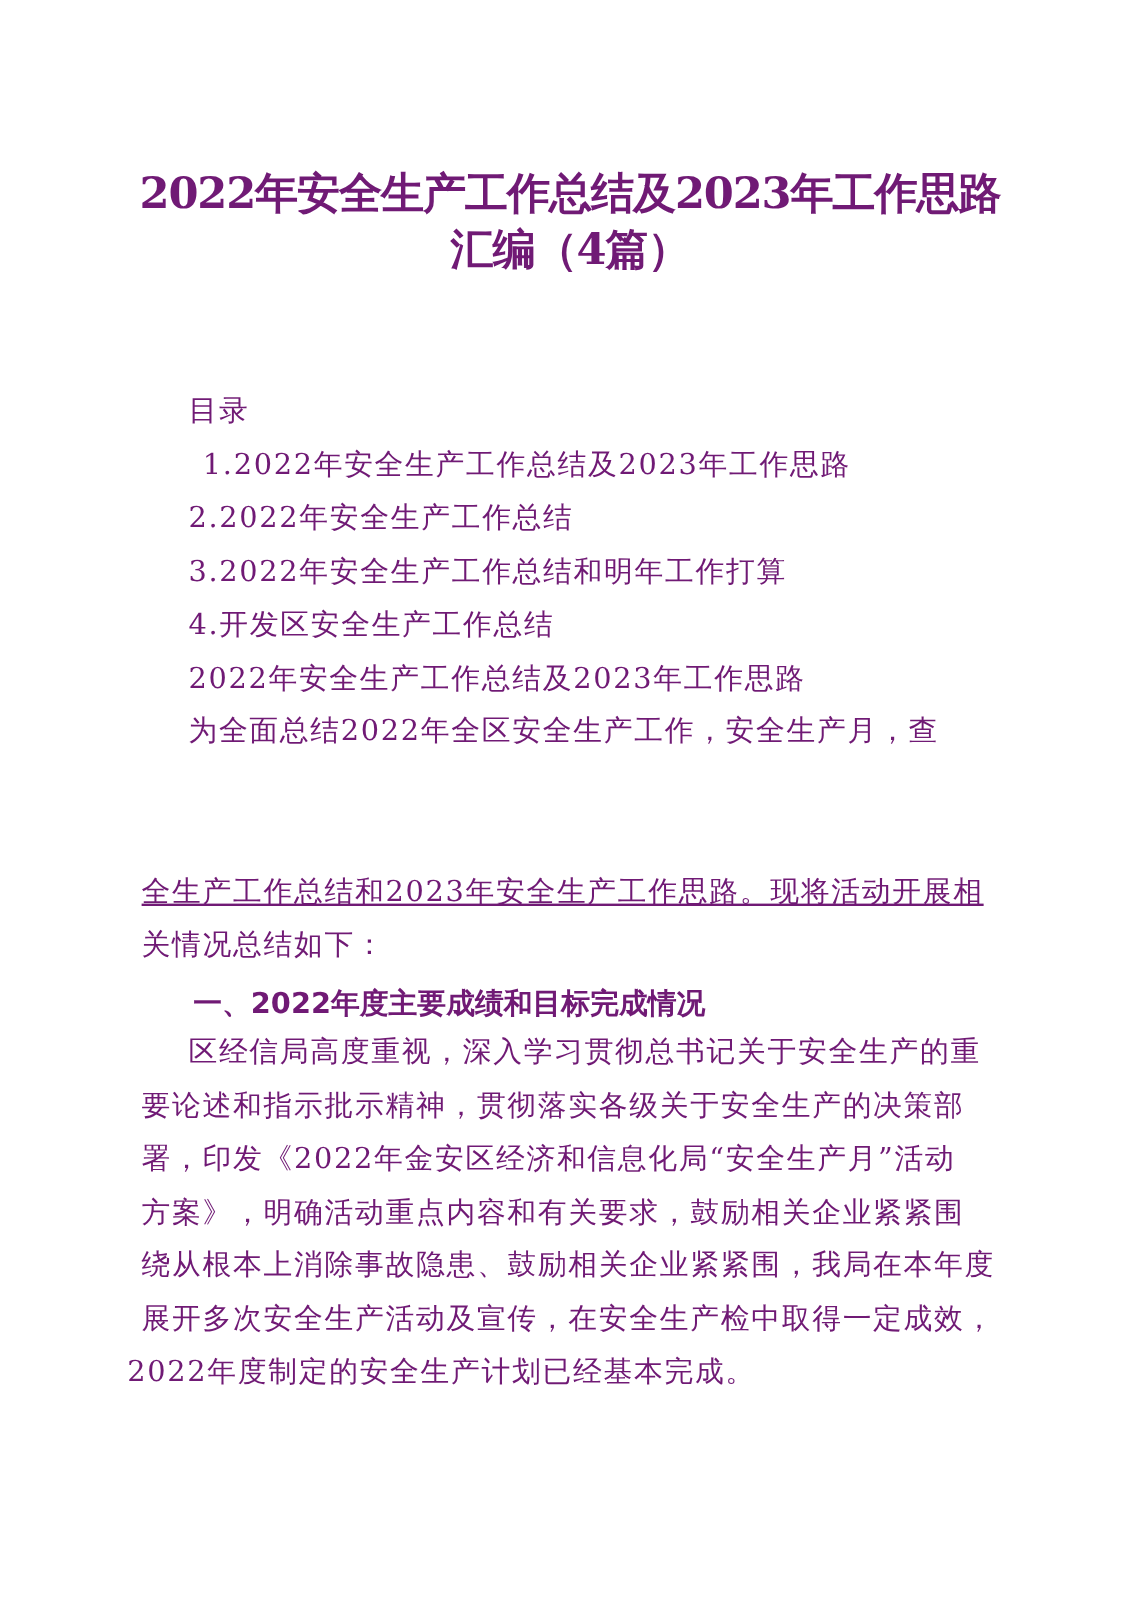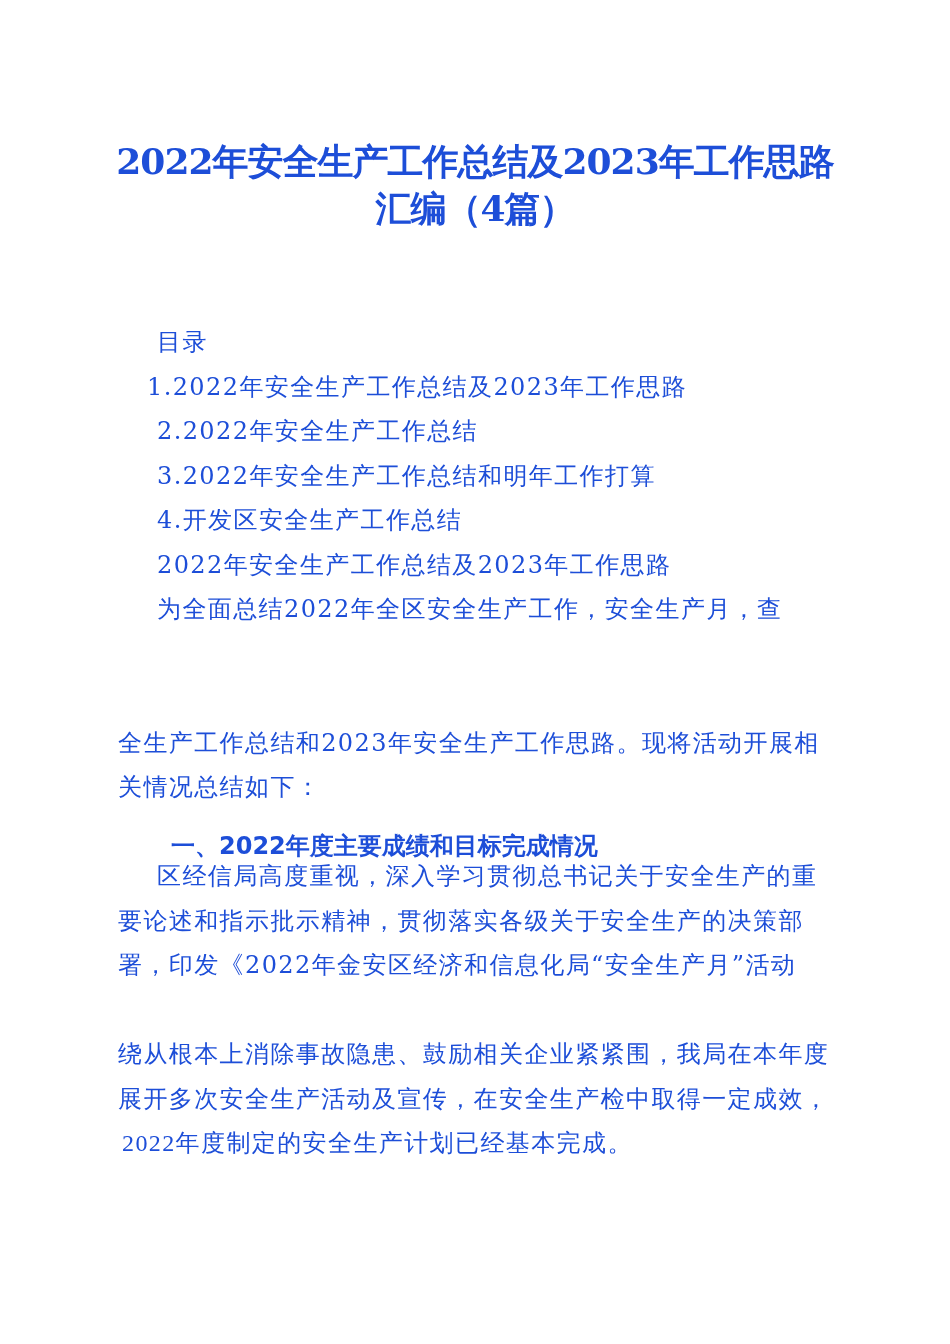--- a/index.html
+++ b/index.html
@@ -1,55 +1,56 @@
 <!DOCTYPE html>
 <html><head>
   <meta charset="utf-8">
   <style>
     html, body { margin: 0; padding: 0; background: #ffffff; }
     body { width: 950px; height: 1344px; position: relative; overflow: hidden; }
-    .page { position: absolute; left: 0; top: 0; width: 950px; height: 1344px; background: #fff; color: #1d4ed8; }
+    .page { position: absolute; left: 0; top: 0; width: 950px; height: 1344px; background: #fff; color: #701a75; }
     .title {
       position: absolute; left: 100px; width: 750px; text-align: center;
       font-family: "DejaVu Serif", "Liberation Serif", serif; font-weight: bold;
       font-size: 36px; line-height: 50px; letter-spacing: -1px; margin: 0;
     }
     .t1 { top: 136px; }
     .t2 { top: 183px; }
     .line {
       position: absolute; margin: 0; white-space: nowrap;
       font-family: "DejaVu Serif", "Liberation Serif", serif;
       font-size: 24px; line-height: 30px; letter-spacing: 1.4px;
       transform-origin: left top;
     }
     .heading {
-      position: absolute; margin: 14px; white-space: nowrap;
+      position: absolute; margin: 4px; white-space: nowrap;
       font-family: "DejaVu Sans", "Liberation Sans", sans-serif; font-weight: bold;
       font-size: 24px; line-height: 30px;
     }
   </style>
 </head>
 <body>
 
 <div class="page">
   <h1 class="title t1">2022年安全生产工作总结及2023年工作思路</h1>
   <h1 class="title t2">汇编（4篇）</h1>
 
   <p class="line" style="top:327px;left:157px;">目录</p>
-  <p class="line" style="top:372px;left:147px;">1.2022年安全生产工作总结及2023年工作思路</p>
+  <p class="line" style="top:372px;left:169px;">1.2022年安全生产工作总结及2023年工作思路</p>
   <p class="line" style="top:416px;left:157px;">2.2022年安全生产工作总结</p>
   <p class="line" style="top:461px;left:157px;">3.2022年安全生产工作总结和明年工作打算</p>
   <p class="line" style="top:505px;left:157px;text-align:right;">4.开发区安全生产工作总结</p>
   <p class="line" style="top:550px;left:157px;">2022年安全生产工作总结及2023年工作思路</p>
 
   <p class="line" style="top:594px;left:157px;">为全面总结2022年全区安全生产工作，安全生产月，查</p>
-  <p class="line" style="top:728px;left:118px;">全生产工作总结和2023年安全生产工作思路。现将活动开展相</p>
+  <p class="line" style="top:728px;left:118px;text-decoration:underline;">全生产工作总结和2023年安全生产工作思路。现将活动开展相</p>
   <p class="line" style="top:772px;left:118px;text-align:center;">关情况总结如下：</p>
 
   <p class="heading" style="top:817px;left:157px;">一、2022年度主要成绩和目标完成情况</p>
 
   <p class="line" style="top:861px;left:157px;">区经信局高度重视，深入学习贯彻总书记关于安全生产的重</p>
   <p class="line" style="top:906px;left:118px;">要论述和指示批示精神，贯彻落实各级关于安全生产的决策部</p>
   <p class="line" style="top:950px;left:118px;">署，印发《2022年金安区经济和信息化局“安全生产月”活动</p>
+  <p class="line" style="top:995px;left:118px;">方案》，明确活动重点内容和有关要求，鼓励相关企业紧紧围</p>
   <p class="line" style="top:1039px;left:118px;">绕从根本上消除事故隐患、鼓励相关企业紧紧围，我局在本年度</p>
   <p class="line" style="top:1084px;left:118px;">展开多次安全生产活动及宣传，在安全生产检中取得一定成效，</p>
-  <p class="line" style="top:1128px;left:122px;font-family:Liberation Serif, serif;">2022年度制定的安全生产计划已经基本完成。</p>
+  <p class="line" style="top:1128px;left:106px;">2022年度制定的安全生产计划已经基本完成。</p>
 </div>
 
 </body></html>

